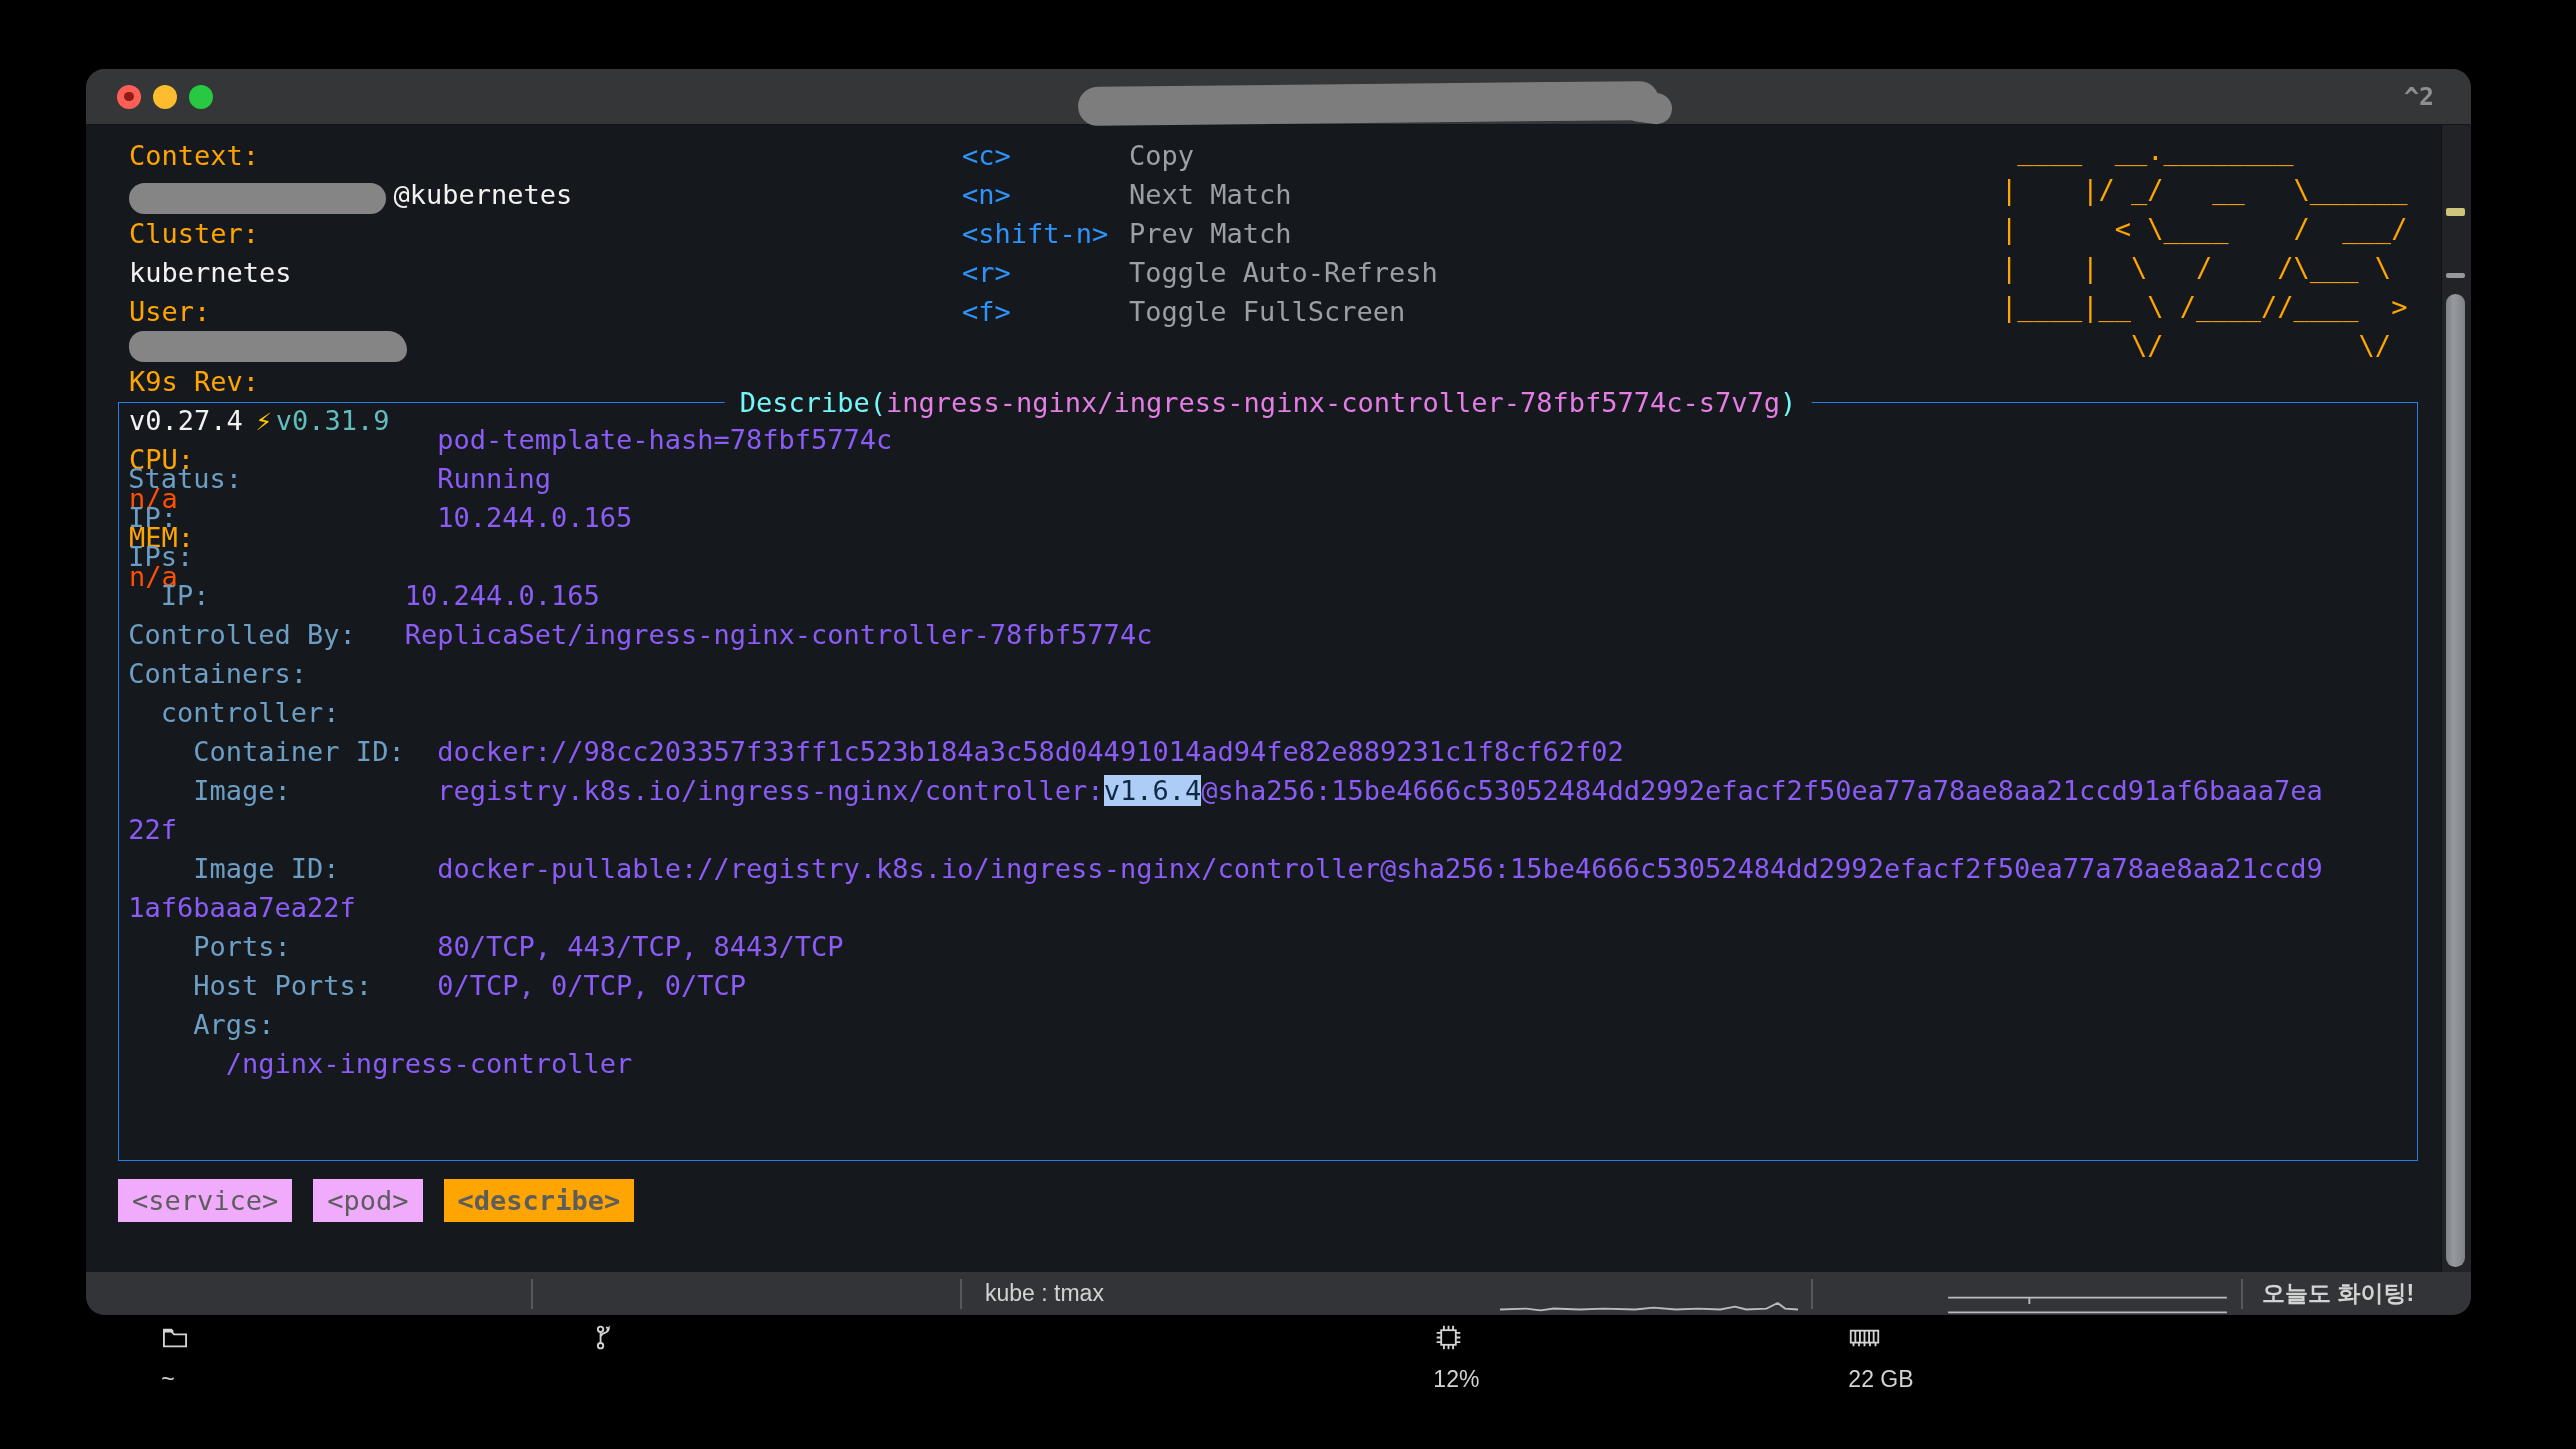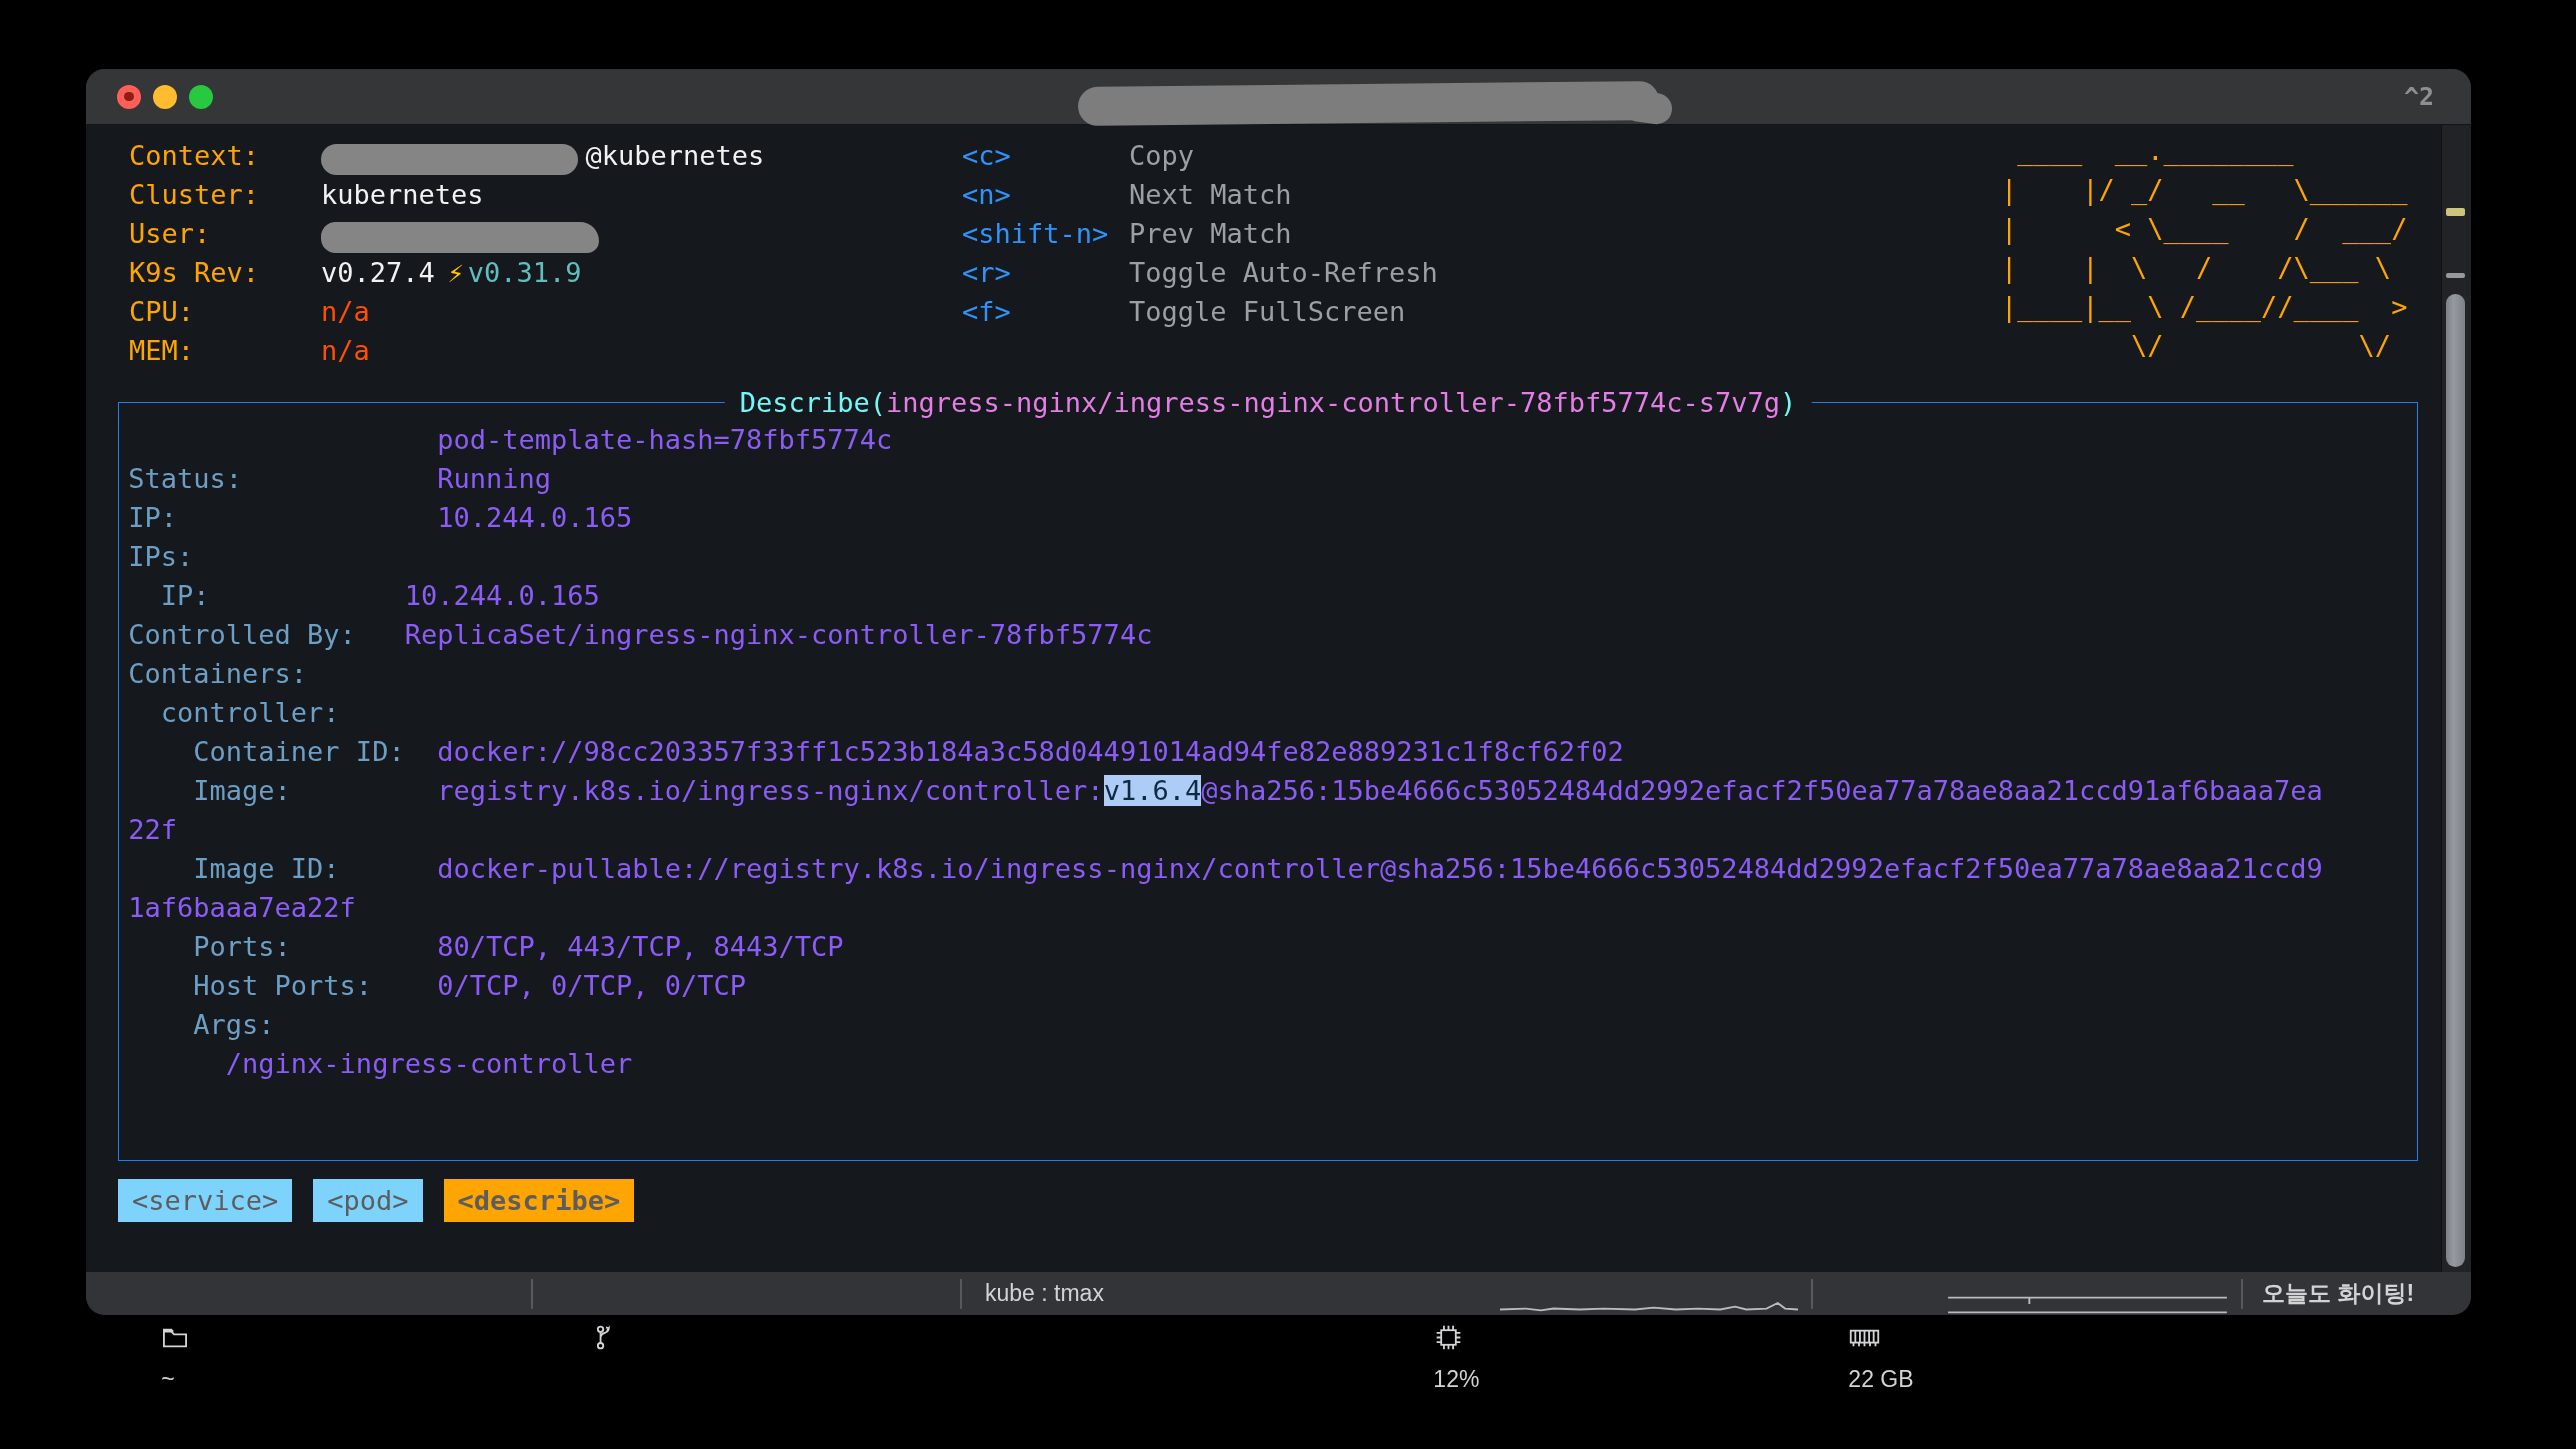--- a/index.html
+++ b/index.html
@@ -24,21 +24,21 @@
   .title-redact::after { content:""; position:absolute; right:-13px; top:11px; width:48px; height:31px;
                          background:#7d7d7d; border-radius:16.7px; transform:rotate(8deg); }
   .pane-indicator { position:absolute; right:37px; top:0; line-height:56px; color:#8e8f91;
                     font-size:25px; font-weight:bold; }
 
   
   .term { position:absolute; left:0; top:56px; right:0; bottom:43px; overflow:hidden;
           font-size:27px; line-height:39px; }
 
   .cluster-info { position:absolute; left:43px; top:11px; }
-  .info-row { display:flex; white-space:pre; }
+  .info-row { display:flex; white-space:pre;flex-direction:column; }
   .info-label { width:192px; color:#ffa502; }
   .info-value { color:#f2f2f2; display:flex; align-items:flex-end; }
   .info-value .alert { color:#ff4f00; }
   .info-value .zap { color:#ffc400; margin:0 3.7px 0 13px; }
   .info-value .teal { color:#62bebe; }
   .redact { display:inline-block; width:257px; height:31px; background:#858585;
             border-radius:15.7px; margin-right:7.4px; }
   .redact.user { width:278px; border-radius:15.7px 20.4px 13px 15.7px; }
 
   .hotkeys { position:absolute; left:876px; top:11px; }
@@ -59,21 +59,21 @@
   .panel-body { position:absolute; left:9.3px; right:5.6px; top:16.7px; bottom:5.6px;
                 overflow:hidden; }
   .dline { white-space:pre; }
   .sk { color:#6d9fc5; }
   .sv { color:#8b5cf6; }
   .ssel { background:#aecdf6; color:#0e2a44; }
 
   
   .crumbs { position:absolute; left:32px; top:1054px; display:flex; gap:21px; }
   .crumb { height:43px; line-height:43px; padding:0 14px; color:#5d5d5d; white-space:pre; }
-  .crumb.cyan { background:#7dd3fc; }
+  .crumb.cyan { background:#f0abfc; }
   .crumb.orange { background:#ffa502;font-weight:bold; }
 
   
   .scroll-col { position:absolute; right:0; top:0; bottom:0; width:30.5px; background:#212327;
                 border-left:0.9px solid #0e1013; }
   .sb-mark-y { position:absolute; right:5.6px; top:83px; width:19.4px; height:8.3px;
                background:#cdc47e; border-radius:1.9px; }
   .sb-mark-g { position:absolute; right:5.6px; top:148px; width:19.4px; height:4.6px;
                background:#97989b; border-radius:1.9px; }
   .sb-thumb { position:absolute; right:6.5px; top:169px; width:18.5px; height:973px;

